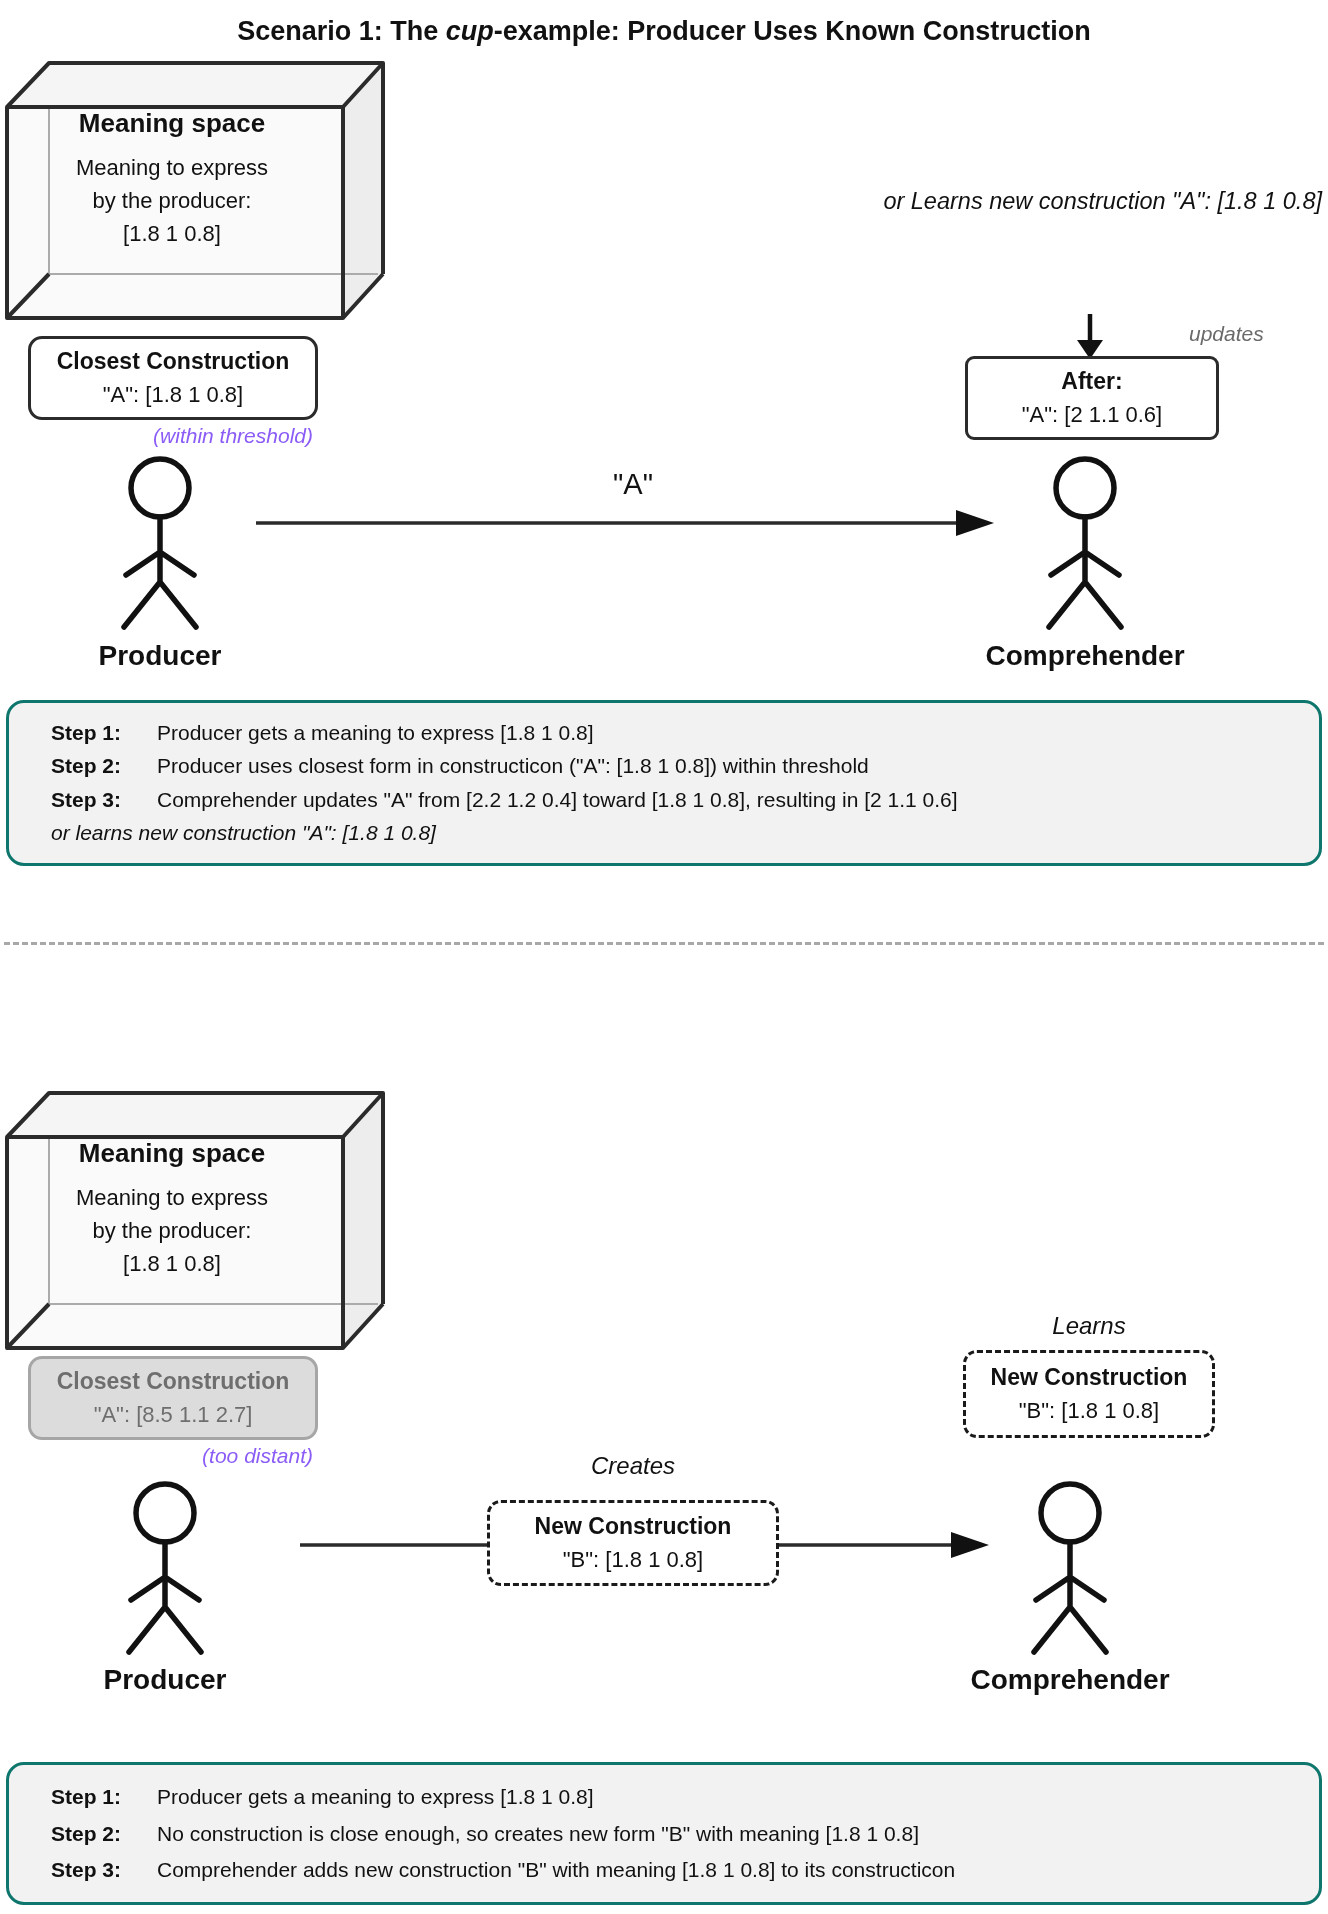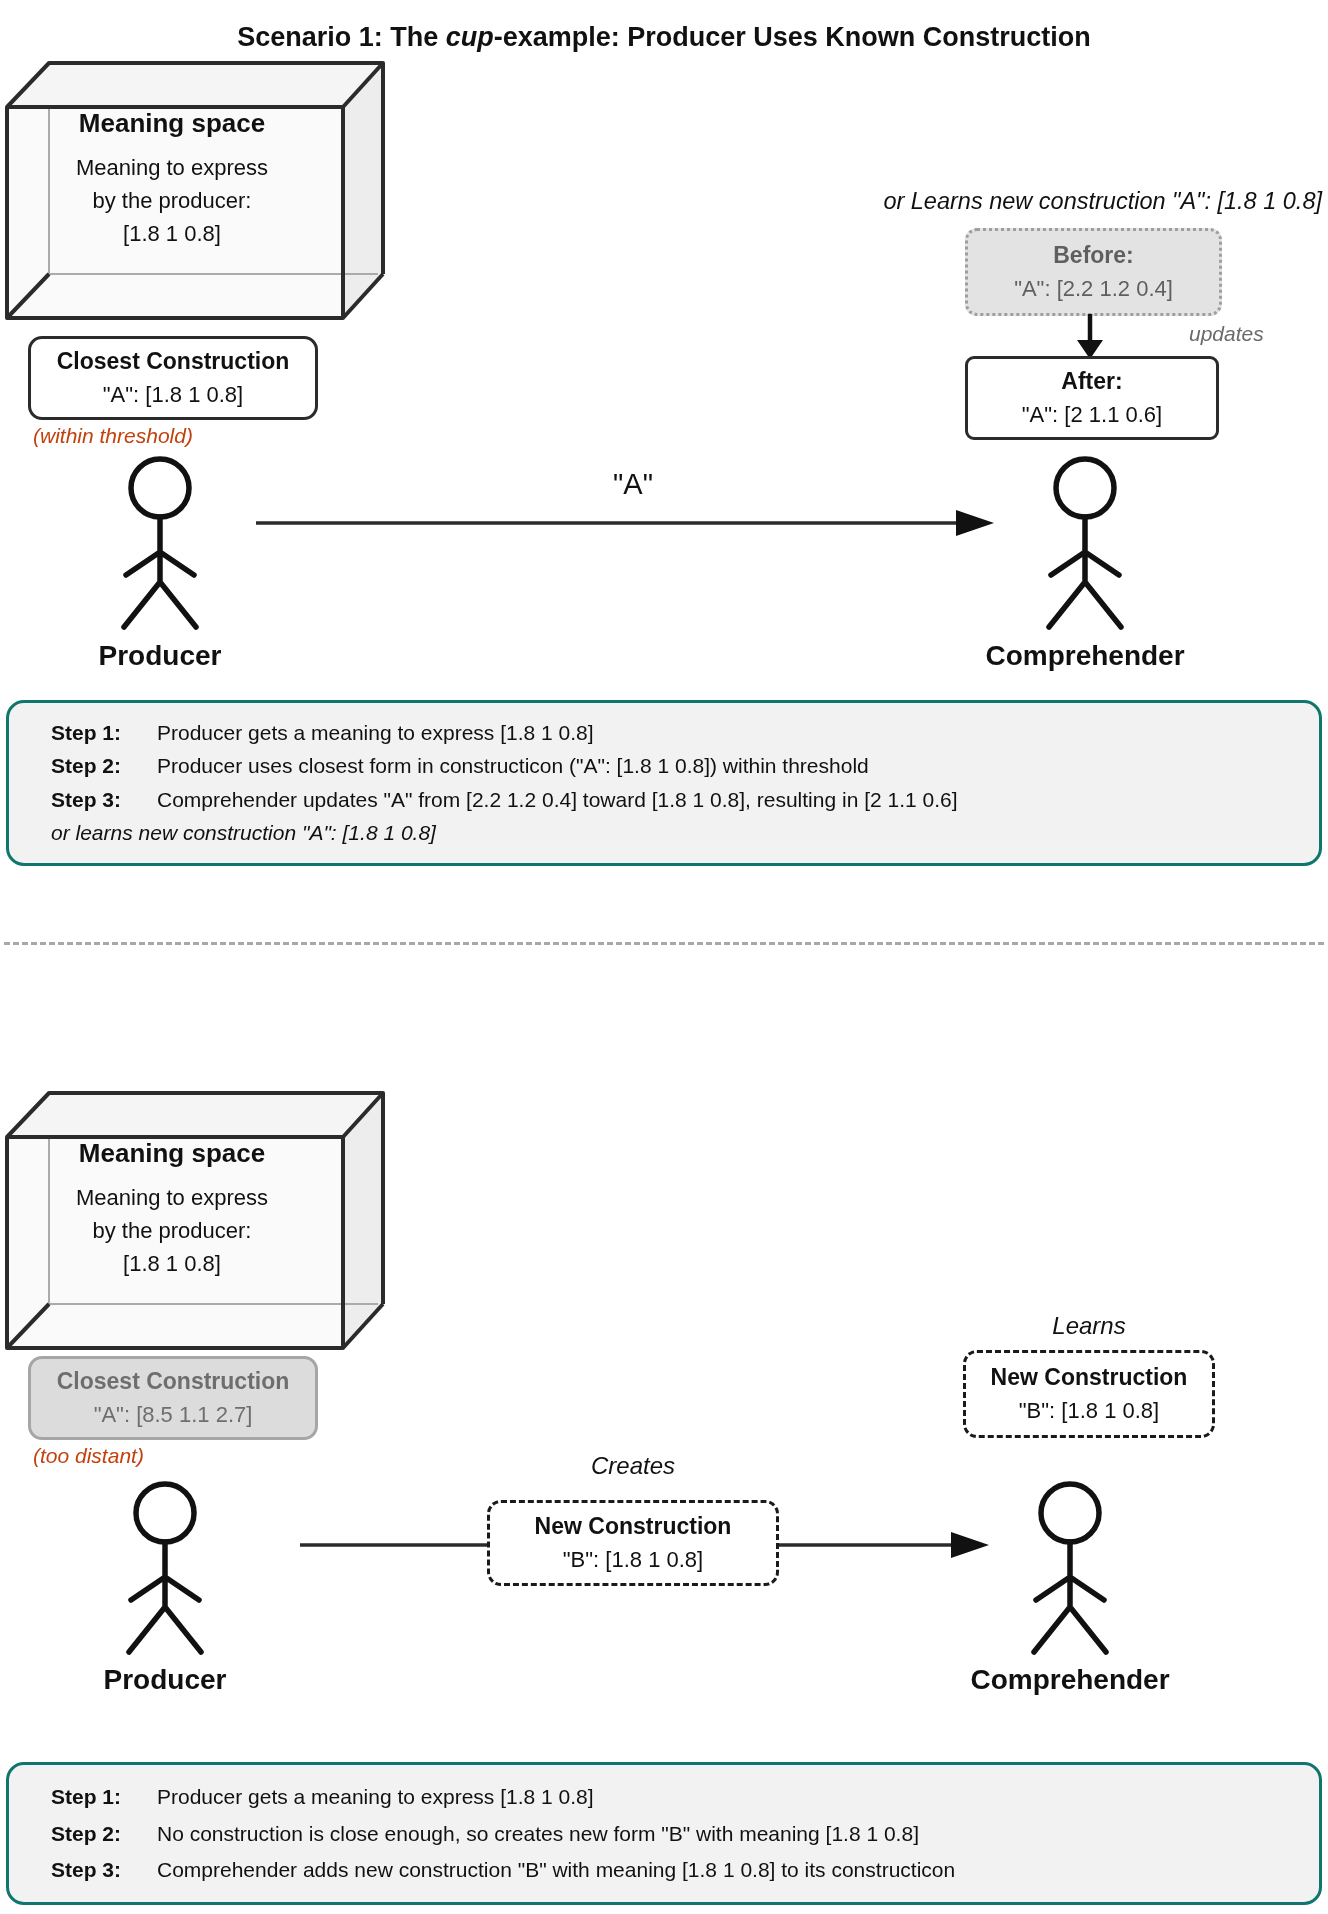--- a/index.html
+++ b/index.html
@@ -14,21 +14,21 @@
   .ms-line{font-size:22px;line-height:33px;}
 
   .rbox{border:3.5px solid #2b2b2b;border-radius:14px;background:#fff;text-align:center;
         display:flex;flex-direction:column;justify-content:center;gap:7px;box-sizing:border-box;}
   .rbox .t{font-weight:bold;font-size:23px;}
   .rbox .v{font-size:22px;}
   .rbox.graybox{background:#dcdcdc;border-color:#a6a6a6;color:#6e6e6e;}
   .rbox.dotted{background:#e3e3e3;border:3px dotted #9e9e9e;color:#5f5f5f;border-radius:12px;}
   .rbox.dashedbox{border-style:dashed;border-color:#1a1a1a;}
 
-  .note{font-style:italic;font-size:21px;text-align:left;color:#c2410c;}
+  .note{font-style:italic;font-size:21px;text-align:right;color:#8b5cf6;}
   .ital{font-style:italic;font-size:23px;}
   .ital-lbl{font-style:italic;font-size:24px;text-align:center;}
   .gray-text{color:#6a6a6a;}
   .right-al{text-align:right;}
 
   .fig-label{font-weight:bold;font-size:28px;text-align:center;}
   .msg-label{font-size:29px;text-align:center;}
 
   .steps{background:#f2f2f2;border:3px solid #0f766e;border-radius:18px;box-sizing:border-box;
          display:flex;flex-direction:column;justify-content:space-evenly;
@@ -54,21 +54,21 @@
       <polygon points="339,52 379,8 379,219 339,263" fill="#ededed"></polygon>
       <rect x="3" y="52" width="336" height="211" fill="#fafafa"></rect>
       <path d="M45 52 V219 M45 219 H374" fill="none" stroke="#ababab" stroke-width="2"></path>
       <path d="M3 52 H339 V263 H3 Z M3 52 L45 8 H379 L339 52 M379 8 V219 M339 263 L379 219 M3 263 L45 219" fill="none" stroke="#2b2b2b" stroke-width="4" stroke-linejoin="round"></path>
     </symbol>
   </defs>
 </svg>
 
 <div class="canvas">
 
-  <div class="abs scn-title" style="top:22px;">
+  <div class="abs scn-title" style="top:16px;">
     <span>Scenario 1: The </span><span class="em">cup</span><span>-example: Producer Uses Known Construction</span>
   </div>
 
   <svg class="abs" style="left:4px;top:55px;" width="382" height="266">
       <use href="#box3d"></use>
     </svg>
   <div class="abs ms-text" style="left:22px;top:108px;width:300px;">
     <div class="ms-title">Meaning space</div>
     <div class="ms-line">Meaning to express</div>
     <div class="ms-line">by the producer:</div>
@@ -76,24 +76,20 @@
   </div>
 
   <div class="abs rbox" style="left:28px;top:336px;width:290px;height:84px;">
     <div class="t">Closest Construction</div>
     <div class="v">"A": [1.8 1 0.8]</div>
   </div>
   <div class="abs note" style="left:33px;top:424px;width:280px;">(within threshold)</div>
 
   <div class="abs ital right-al" style="right:6px;top:188px;width:700px;font-size:23.5px;">or Learns new construction "A": [1.8 1 0.8]</div>
 
-  <div class="abs rbox dotted" style="left:965px;top:228px;width:257px;height:88px;">
-    <div class="t">Before:</div>
-    <div class="v">"A": [2.2 1.2 0.4]</div>
-  </div>
 
   <svg class="abs" style="left:1072px;top:314px;" width="36" height="46">
     <line x1="18" y1="0" x2="18" y2="28" stroke="#111" stroke-width="4.5"></line>
     <polygon points="5,26 31,26 18,45" fill="#111"></polygon>
   </svg>
   <div class="abs ital gray-text" style="left:1189px;top:322px;font-size:21px;">updates</div>
 
   <div class="abs rbox" style="left:965px;top:356px;width:254px;height:84px;border-radius:9px;">
     <div class="t">After:</div>
     <div class="v">"A": [2 1.1 0.6]</div>

